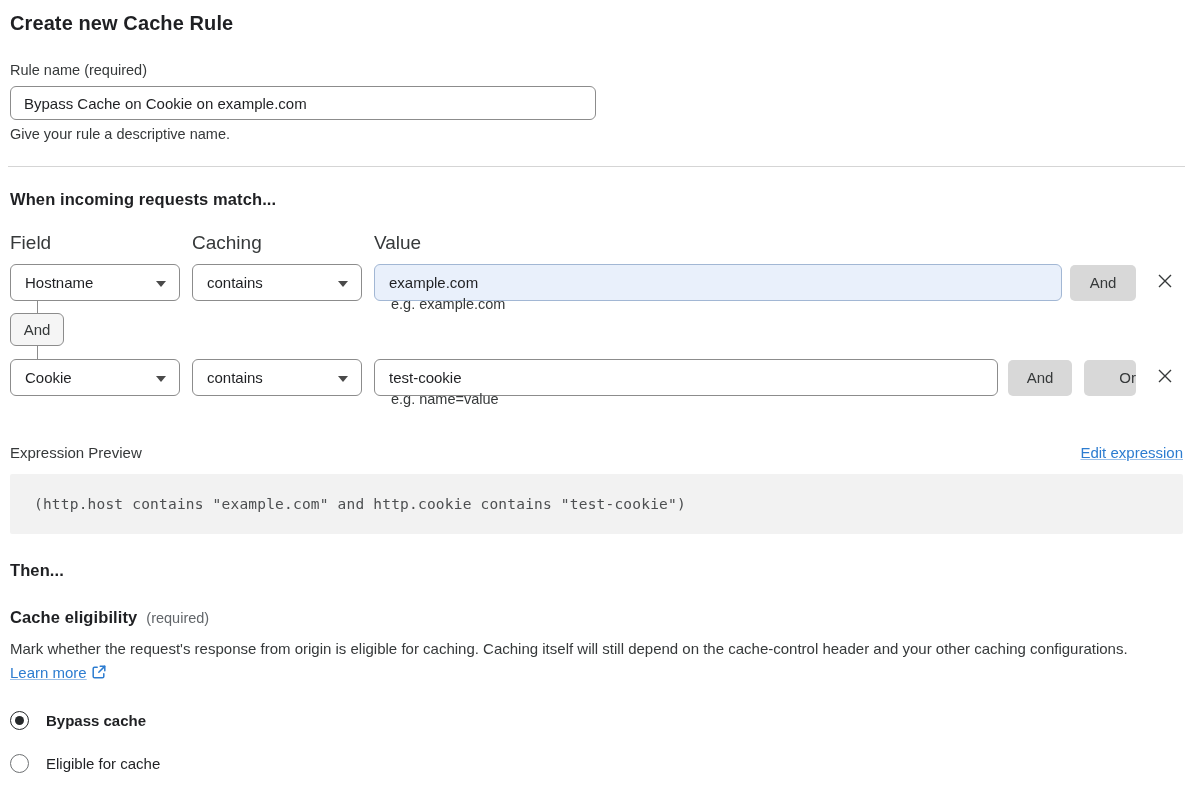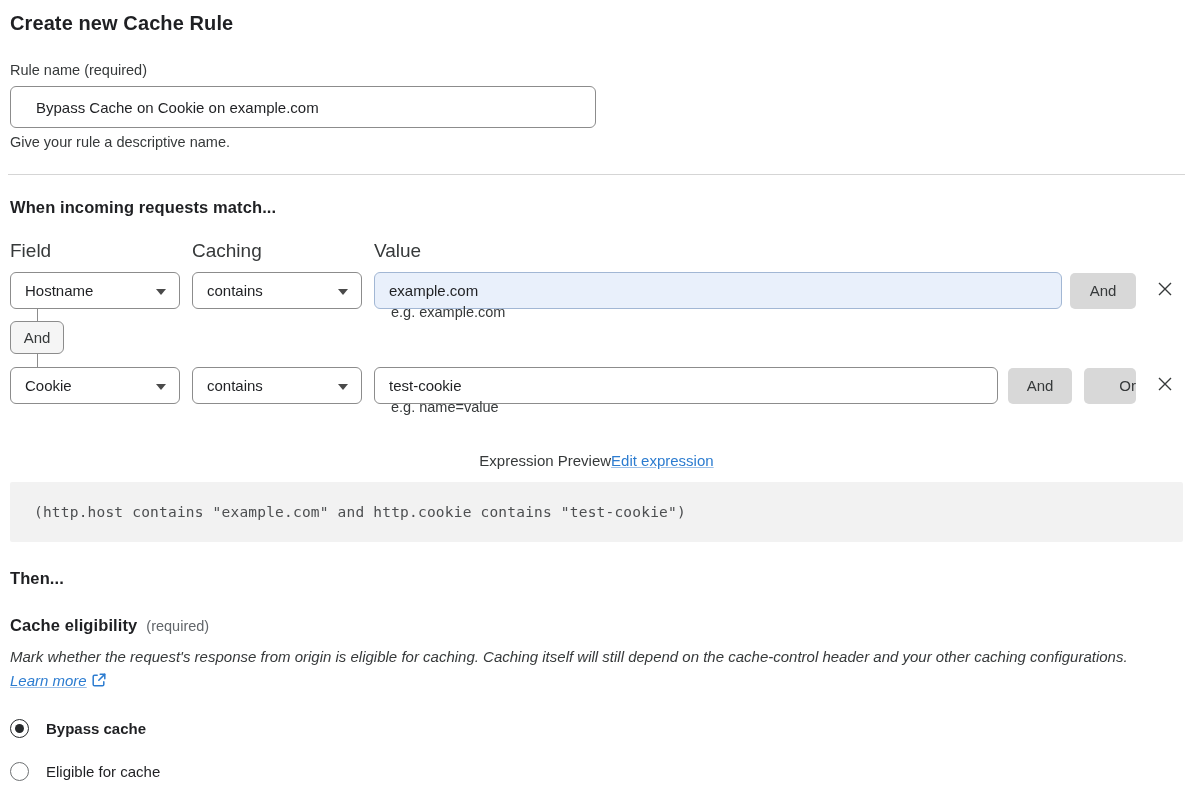--- a/index.html
+++ b/index.html
@@ -13,24 +13,24 @@
   .page { padding: 12px 17px 0 10px; width: 1200px; }
 
   h1.page-title {
     font-size: 20px; font-weight: 700; color: #1f2023;
     letter-spacing: 0.1px; margin-bottom: 27px;
   }
 
   .field-label { font-size: 14.5px; color: #36393a; margin-bottom: 8px; }
 
   .text-input {
-    display: block; width: 586px; height: 42px;
+    display: block; width: 586px; height: 34px;
     border: 1px solid #8c8c8c; border-radius: 6px;
     font-family: "Liberation Sans", sans-serif;
-    font-size: 15px; color: #1f2023; padding: 0 25px;
+    font-size: 15px; color: #1f2023; padding: 0 13px;
     background: #ffffff; outline: none;
   }
   .help-text { font-size: 14.5px; color: #36393a; margin-top: 6px; }
 
   .divider { border: none; border-top: 1px solid #d5d5d5; margin: 24px 0 0 -2px; width: 1177px; }
 
   h2.section-heading {
     font-size: 16.5px; font-weight: 700; color: #1f2023; letter-spacing: 0.1px;
   }
   .match-heading { margin-top: 23px; margin-bottom: 23px; }
@@ -96,21 +96,21 @@
     width: 54px; height: 33px;
     background: #f5f5f5; border: 1px solid #8c8c8c; border-radius: 6px;
     display: flex; align-items: center; justify-content: center;
     font-size: 15px; color: #36393a; cursor: pointer;
   }
   .connector .vline-bottom {
     position: absolute; left: 27px; top: 45px; height: 13px; border-left: 1px solid #8c8c8c;
   }
 
   .expr-header {
-    display: flex; align-items: baseline; justify-content: center;
+    display: flex; align-items: baseline; justify-content: space-between;
     margin-top: 48px; width: 1173px;
   }
   .expr-label { font-size: 15px; color: #36393a; }
   .link {
     color: #2c7cd0; text-decoration: underline; text-decoration-color: #9cc0e8;
     font-size: 15px; cursor: pointer;
   }
   .code-block {
     margin-top: 13px; width: 1173px; height: 60px;
     background: #f2f2f2; border-radius: 2px;
@@ -121,21 +121,20 @@
   }
 
   .then-heading { margin-top: 27px; }
 
   .eligibility-heading { margin-top: 28px; display: flex; align-items: baseline; }
   .eligibility-heading .req { font-size: 14.5px; font-weight: 400; color: #62666a; margin-left: 9px; }
 
   .eligibility-desc {
     margin-top: 10px; font-size: 15px; line-height: 24px; color: #36393a;
     width: 1160px;
-    font-style: italic;
   }
   .ext-icon { display: inline-block; vertical-align: -2px; margin-left: 4px; }
 
   .radio-option { display: flex; align-items: center; margin-top: 24px; cursor: pointer; }
   .radio-option + .radio-option { margin-top: 24px; }
   .radio-circle {
     width: 19px; height: 19px; border-radius: 50%;
     border: 1.5px solid #6e7173; background: #fff;
     display: flex; align-items: center; justify-content: center;
     flex: none;

